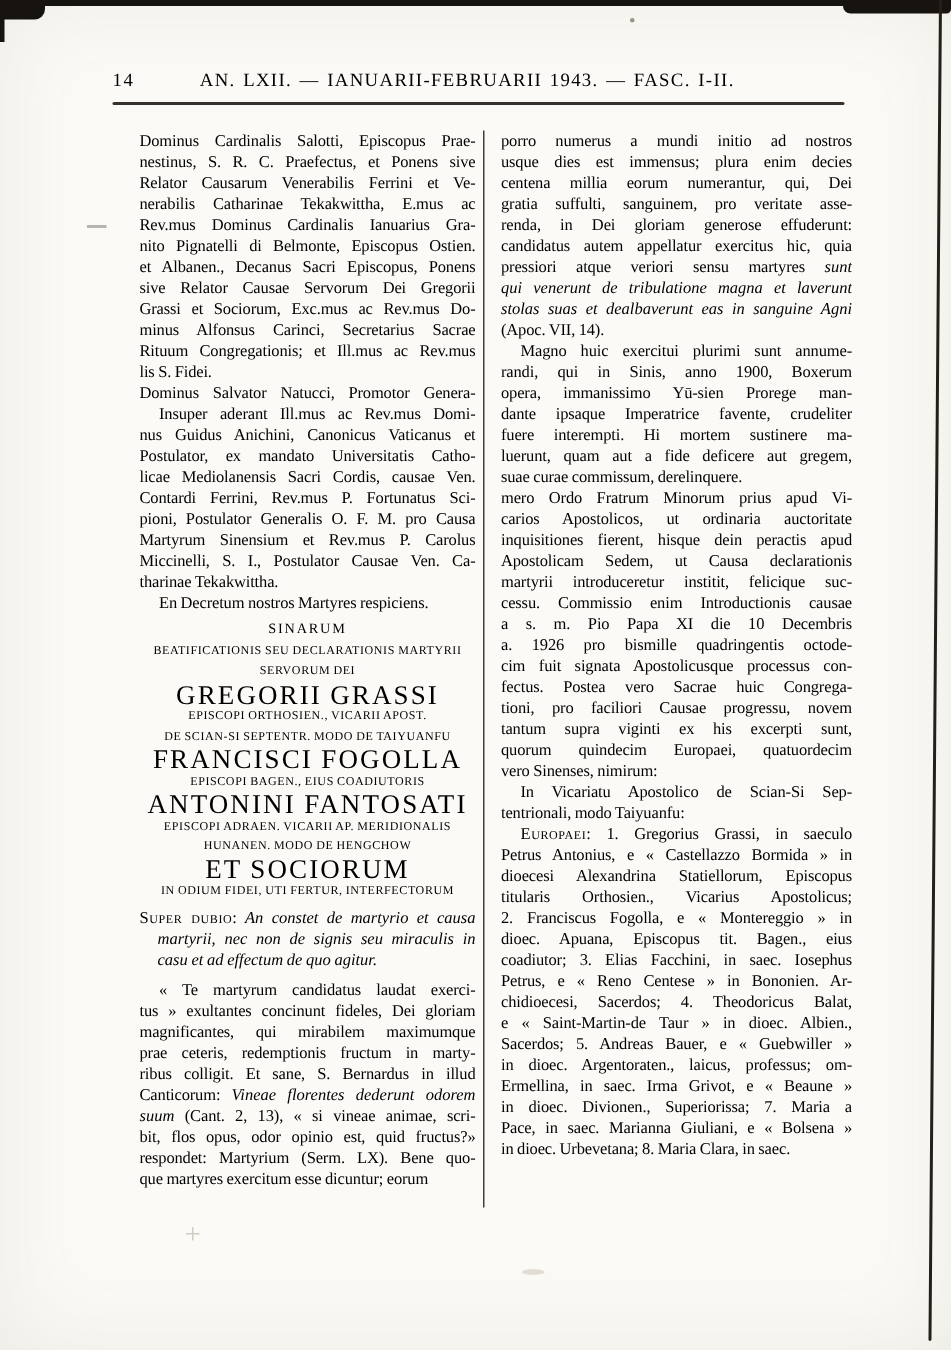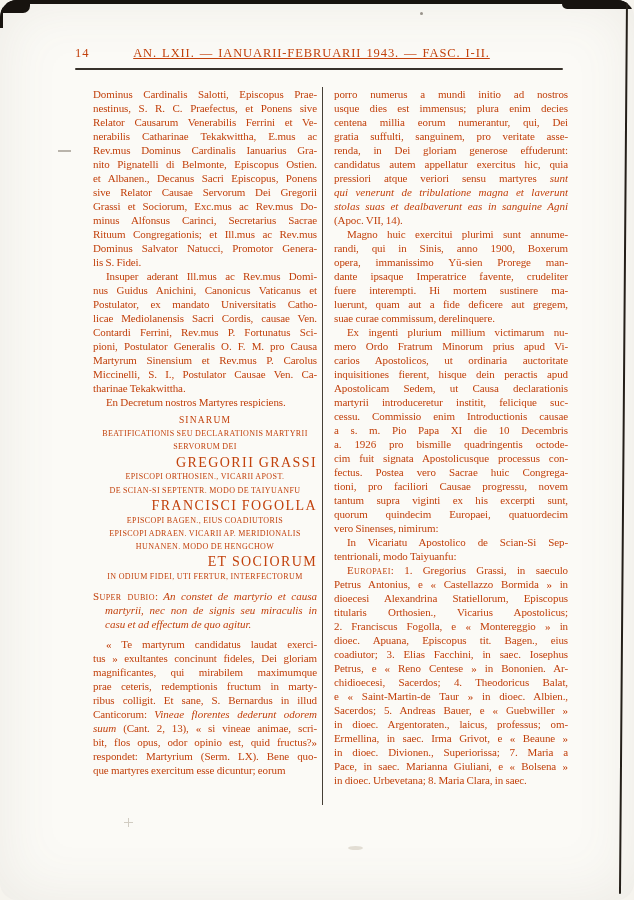--- a/index.html
+++ b/index.html
@@ -5,60 +5,59 @@
   html,body{margin:0;padding:0;}
   body{
     width:634px;height:900px;
     background:#f6f4ee;
     font-family:"Liberation Serif","DejaVu Serif",serif;
   }
   #page{
     position:relative;width:634px;height:900px;overflow:hidden;
     background:#fbfaf6;
     box-shadow:inset 0 0 60px rgba(110,100,80,.10);
-    color:#c2410c;
-    border-radius:17px;
+    color:#000000;
   }
   
   .border-top{position:absolute;top:0;left:0;width:100%;height:4px;background:#17130f;}
   .border-top::before{content:"";position:absolute;top:0;left:0;width:30px;height:13px;background:#17130f;border-radius:0 0 7px 3px;}
   .border-top::after{content:"";position:absolute;top:0;right:0;width:72px;height:9px;background:#17130f;border-radius:0 0 3px 5px;}
   .corner-left{position:absolute;top:0;left:0;width:3px;height:28px;background:#17130f;}
   .edge-right{position:absolute;top:0;left:626px;width:2px;height:894px;background:#241f19;border-radius:2px;transform:rotate(.45deg);transform-origin:top center;}
   .mark-dash{position:absolute;left:58px;top:150px;width:13px;height:2px;background:#8e8679;opacity:.6;}
   .mark-plus{position:absolute;left:124px;top:818px;width:9px;height:9px;opacity:.5;}
   .mark-plus::before{content:"";position:absolute;left:0;top:4px;width:9px;height:1px;background:#a89f90;}
   .mark-plus::after{content:"";position:absolute;left:4px;top:0;width:1px;height:9px;background:#a89f90;}
   .mark-smudge{position:absolute;left:348px;top:846px;width:15px;height:4px;background:#dcd6ca;border-radius:50%;opacity:.8;}
   .mark-dot{position:absolute;left:420px;top:12px;width:3px;height:3px;background:#5a5248;border-radius:50%;opacity:.6;}
 
   
   .page-head{position:absolute;top:46px;left:75px;width:488px;height:18px;}
   .page-num{position:absolute;left:0;top:0;font-size:12.5px;letter-spacing:1px;}
-  .head-title{position:absolute;left:0;right:15px;top:0;text-align:center;font-size:12.5px;letter-spacing:.9px;word-spacing:1px;white-space:nowrap;text-decoration:underline;}
+  .head-title{position:absolute;left:0;right:15px;top:0;text-align:center;font-size:12.5px;letter-spacing:.9px;word-spacing:1px;white-space:nowrap;}
   .head-rule{position:absolute;top:68px;left:75px;width:488px;height:2px;background:#38322b;border-radius:1px;}
 
   
   .col{position:absolute;top:87px;font-size:11px;line-height:14px;letter-spacing:-0.1px;word-spacing:-0.3px;}
   .col-left{left:93px;width:224px;}
   .col-right{left:334px;width:234px;}
   .col-divider{position:absolute;top:87px;left:322px;width:1px;height:718px;background:#45 3e35;background:#453e35;}
 
   .line{height:14px;overflow:hidden;text-align:justify;text-align-last:justify;}
   .line.last{text-align-last:left;}
   .line.indent{text-indent:13px;}
   .line.hangin{padding-left:12px;}
   .sc{font-variant:small-caps;letter-spacing:.4px;}
   i{letter-spacing:0;}
 
   .heading-block{text-align:center;margin:5px 0;}
   .hline{white-space:nowrap;}
   .h-md{font-size:9.5px;line-height:13px;margin:1px 0;letter-spacing:1.2px;}
   .h-sm{font-size:8px;line-height:12.5px;margin:.75px 0;letter-spacing:.4px;}
-  .h-lg{font-size:14px;line-height:16px;margin:.75px 0;letter-spacing:1.4px;text-align:right;}
+  .h-lg{font-size:18px;line-height:16px;margin:.75px 0;letter-spacing:1.4px;}
   .superdubio{margin:5px 0 6px;}
 </style>
 </head>
 <body>
 
 <div id="page">
   <div class="border-top"></div>
   <div class="corner-left"></div>
   <div class="edge-right"></div>
   <div class="mark-dash"></div>
@@ -78,22 +77,22 @@
         <div class="line">nestinus, S. R. C. Praefectus, et Ponens sive</div>
         <div class="line">Relator Causarum Venerabilis Ferrini et Ve-</div>
         <div class="line">nerabilis Catharinae Tekakwittha, E.mus ac</div>
         <div class="line">Rev.mus Dominus Cardinalis Ianuarius Gra-</div>
         <div class="line">nito Pignatelli di Belmonte, Episcopus Ostien.</div>
         <div class="line">et Albanen., Decanus Sacri Episcopus, Ponens</div>
         <div class="line">sive Relator Causae Servorum Dei Gregorii</div>
         <div class="line">Grassi et Sociorum, Exc.mus ac Rev.mus Do-</div>
         <div class="line">minus Alfonsus Carinci, Secretarius Sacrae</div>
         <div class="line">Rituum Congregationis; et Ill.mus ac Rev.mus</div>
+        <div class="line last">lis S. Fidei.</div>
         <div class="line">Dominus Salvator Natucci, Promotor Genera-</div>
-        <div class="line last">lis S. Fidei.</div>
       </div>
       <div class="para-block">
         <div class="line indent">Insuper aderant Ill.mus ac Rev.mus Domi-</div>
         <div class="line">nus Guidus Anichini, Canonicus Vaticanus et</div>
         <div class="line">Postulator, ex mandato Universitatis Catho-</div>
         <div class="line">licae Mediolanensis Sacri Cordis, causae Ven.</div>
         <div class="line">Contardi Ferrini, Rev.mus P. Fortunatus Sci-</div>
         <div class="line">pioni, Postulator Generalis O. F. M. pro Causa</div>
         <div class="line">Martyrum Sinensium et Rev.mus P. Carolus</div>
         <div class="line">Miccinelli, S. I., Postulator Causae Ven. Ca-</div>
@@ -104,20 +103,21 @@
       </div>
       <div class="heading-block">
         <div class="hline h-md">SINARUM</div>
         <div class="hline h-sm">BEATIFICATIONIS SEU DECLARATIONIS MARTYRII</div>
         <div class="hline h-sm">SERVORUM DEI</div>
         <div class="hline h-lg">GREGORII GRASSI</div>
         <div class="hline h-sm">EPISCOPI ORTHOSIEN., VICARII APOST.</div>
         <div class="hline h-sm">DE SCIAN-SI SEPTENTR. MODO DE TAIYUANFU</div>
         <div class="hline h-lg">FRANCISCI FOGOLLA</div>
         <div class="hline h-sm">EPISCOPI BAGEN., EIUS COADIUTORIS</div>
+        <div class="hline h-lg">ANTONINI FANTOSATI</div>
         <div class="hline h-sm">EPISCOPI ADRAEN. VICARII AP. MERIDIONALIS</div>
         <div class="hline h-sm">HUNANEN. MODO DE HENGCHOW</div>
         <div class="hline h-lg">ET SOCIORUM</div>
         <div class="hline h-sm">IN ODIUM FIDEI, UTI FERTUR, INTERFECTORUM</div>
       </div>
       <div class="para-block superdubio">
         <div class="line"><span class="sc">Super dubio</span>: <i>An constet de martyrio et causa</i></div>
         <div class="line hangin"><i>martyrii, nec non de signis seu miraculis in</i></div>
         <div class="line hangin last"><i>casu et ad effectum de quo agitur.</i></div>
       </div>
@@ -151,21 +151,20 @@
       <div class="para-block">
         <div class="line indent">Magno huic exercitui plurimi sunt annume-</div>
         <div class="line">randi, qui in Sinis, anno 1900, Boxerum</div>
         <div class="line">opera, immanissimo Yū-sien Prorege man-</div>
         <div class="line">dante ipsaque Imperatrice favente, crudeliter</div>
         <div class="line">fuere interempti. Hi mortem sustinere ma-</div>
         <div class="line">luerunt, quam aut a fide deficere aut gregem,</div>
         <div class="line last">suae curae commissum, derelinquere.</div>
       </div>
       <div class="para-block">
-        <div class="line indent">Ex ingenti plurium millium victimarum nu-</div>
         <div class="line">mero Ordo Fratrum Minorum prius apud Vi-</div>
         <div class="line">carios Apostolicos, ut ordinaria auctoritate</div>
         <div class="line">inquisitiones fierent, hisque dein peractis apud</div>
         <div class="line">Apostolicam Sedem, ut Causa declarationis</div>
         <div class="line">martyrii introduceretur institit, felicique suc-</div>
         <div class="line">cessu. Commissio enim Introductionis causae</div>
         <div class="line">a s. m. Pio Papa XI die 10 Decembris</div>
         <div class="line">a. 1926 pro bismille quadringentis octode-</div>
         <div class="line">cim fuit signata Apostolicusque processus con-</div>
         <div class="line">fectus. Postea vero Sacrae huic Congrega-</div>

